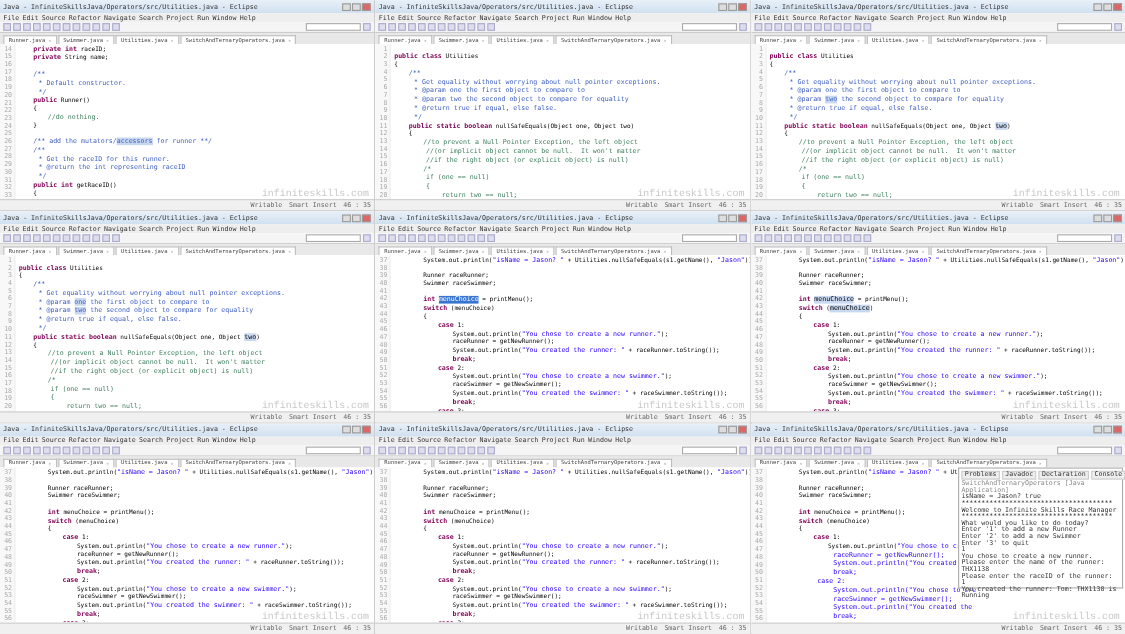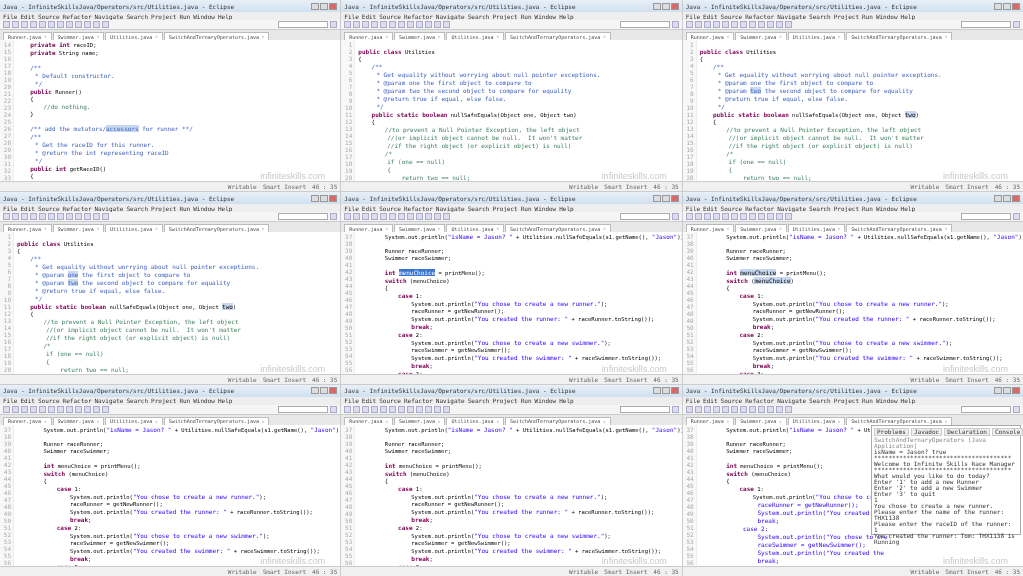--- a/index.html
+++ b/index.html
@@ -18,21 +18,21 @@
 .editor{flex:1;display:flex;background:#fff;overflow:hidden}
 .gutter{width:14px;background:#f8f8f8;border-right:1px solid #eee;text-align:right;padding:1px 2px;color:#aaa;font-size:5px;line-height:7px}
 .code{flex:1;padding:1px 3px;font-size:5.5px;line-height:7px;white-space:pre;color:#000;overflow:hidden}
 .kw{color:#7f0055;font-weight:bold}
 .cm{color:#3f5fbf}
 .cm2{color:#3f7f5f}
 .str{color:#2a00ff}
 .hl{background:#c8d8f0}
 .sel{background:#3874d0;color:#fff}
 .statusbar{background:#f0f0f0;height:10px;border-top:1px solid #ccc;display:flex;align-items:center;padding:0 3px;font-size:5px;color:#666;justify-content:flex-end;gap:6px}
-.watermark{position:absolute;bottom:10px;right:15px;font-size:9px;color:#c8c8c8;font-family:Liberation Sans, sans-serif;pointer-events:none}
+.watermark{position:absolute;bottom:10px;right:5px;font-size:9px;color:#c8c8c8;font-family:Liberation Mono, monospace;pointer-events:none}
 .console{position:absolute;right:2px;top:40px;width:150px;height:110px;background:#fff;border:1px solid #aaa;font-size:5px;padding:2px;color:#333;line-height:6px}
 .console .ctabs{display:flex;gap:2px;margin-bottom:1px}
 .console .ctab{background:#eee;border:1px solid #ccc;padding:0 2px}
 </style>
 </head>
 <body>
 
 <div class="pane">
     <div class="titlebar">
       <span>Java - InfiniteSkillsJava/Operators/src/Utilities.java - Eclipse</span>

